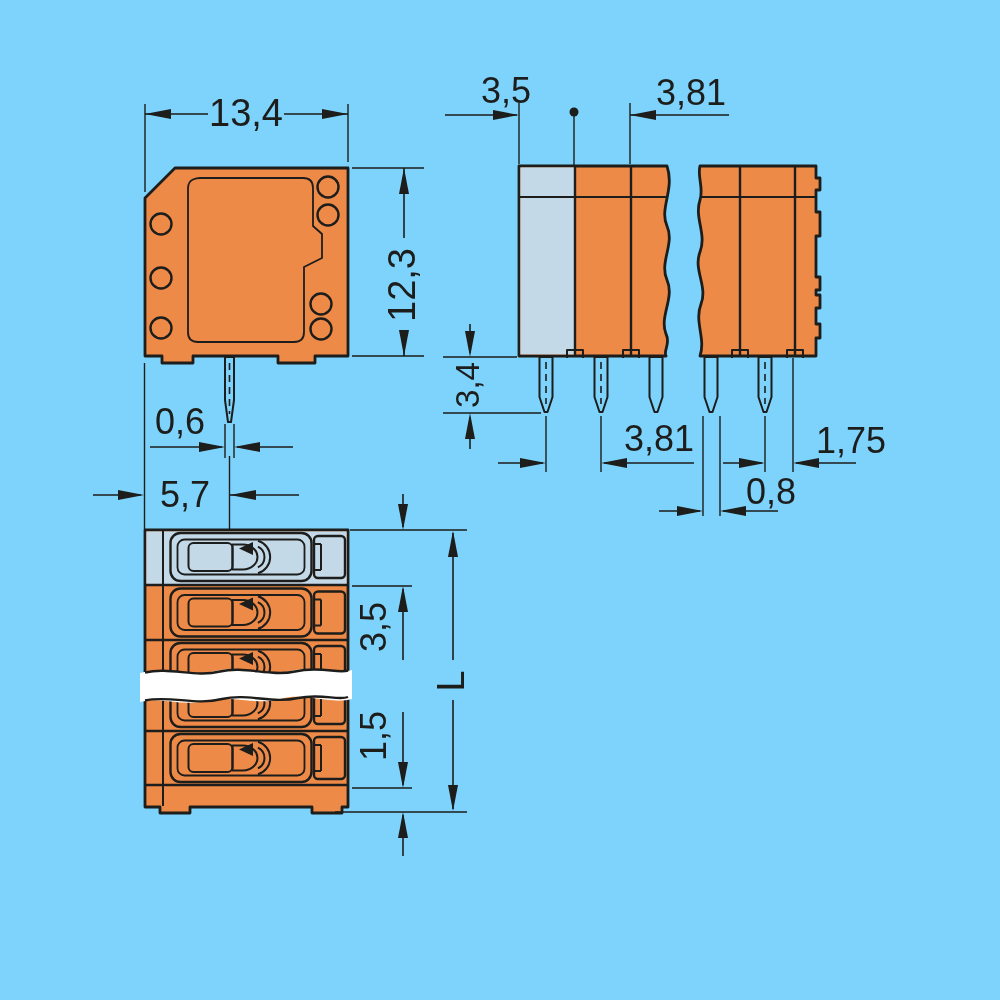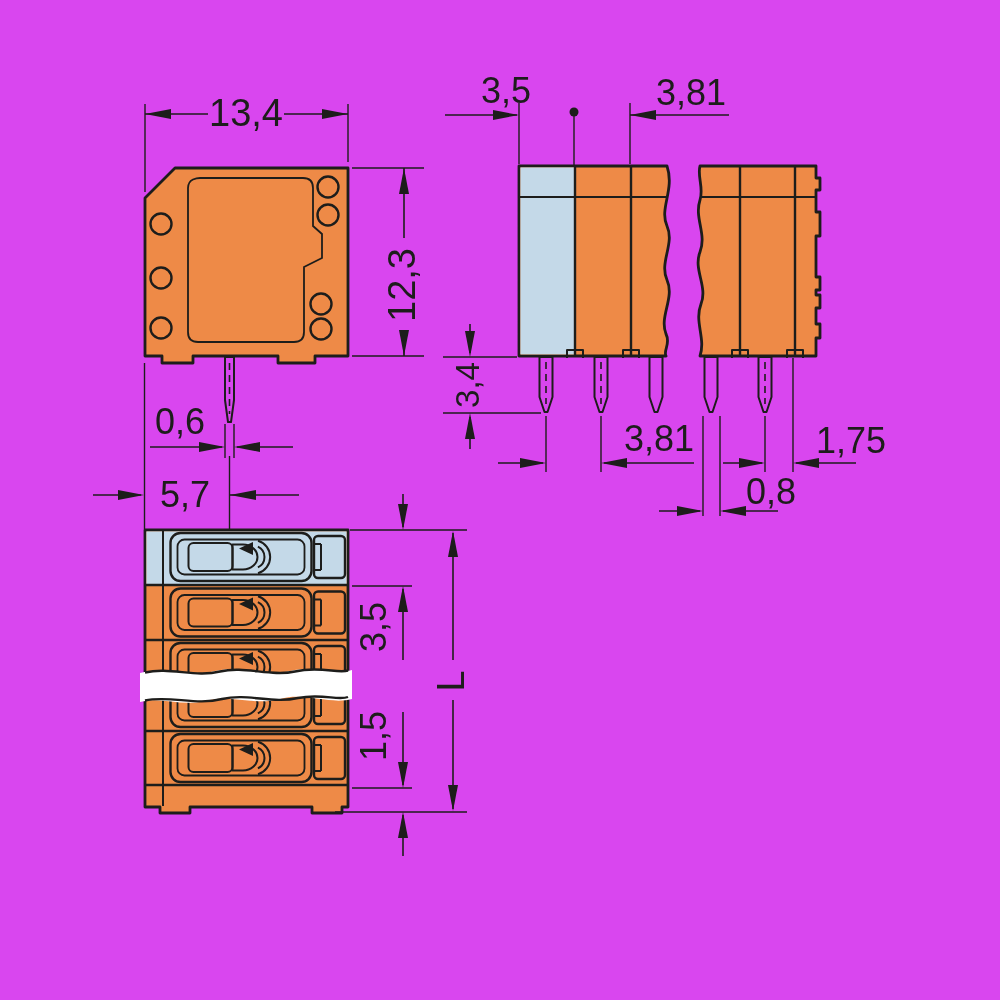--- a/index.html
+++ b/index.html
@@ -3,21 +3,21 @@
 <meta charset="utf-8">
 <style>
   :root{
     --housing_orange:#ee8a47;
     --first_pole_blue:#c4d9e8;
     --pin_tan:#f1b183;
     --button_yellow:#ffe011;
     --line_dark:#1d1d1b;
   }
   html,body{margin:0;padding:0;background:#ffffff;}
-  #stage{width:1000px;height:1000px;background:#d946ef;position:relative;overflow:hidden;}
+  #stage{width:1000px;height:1000px;background:#7dd3fc;position:relative;overflow:hidden;}
   svg{display:block;}
   .fo{fill:var(--housing_orange);}
   .fb{fill:var(--first_pole_blue);}
   .ft{fill:var(--pin_tan);}
   .fy{fill:var(--button_yellow);}
   .dk{fill:var(--line_dark);stroke:none;}
   .o{stroke:var(--line_dark);stroke-width:2.8;stroke-linejoin:round;}
   .o2{stroke:var(--line_dark);stroke-width:2.4;fill:none;stroke-linejoin:round;}
   .o3{stroke:var(--line_dark);stroke-width:2;fill:none;stroke-linejoin:round;}
   .thin{stroke:var(--line_dark);stroke-width:1.8;fill:none;}

